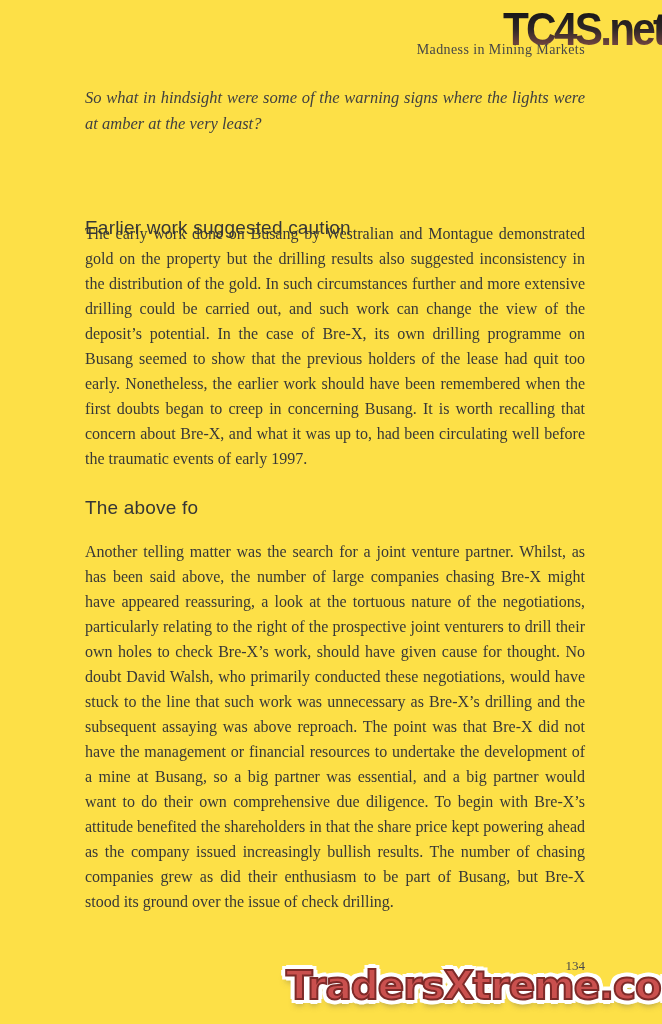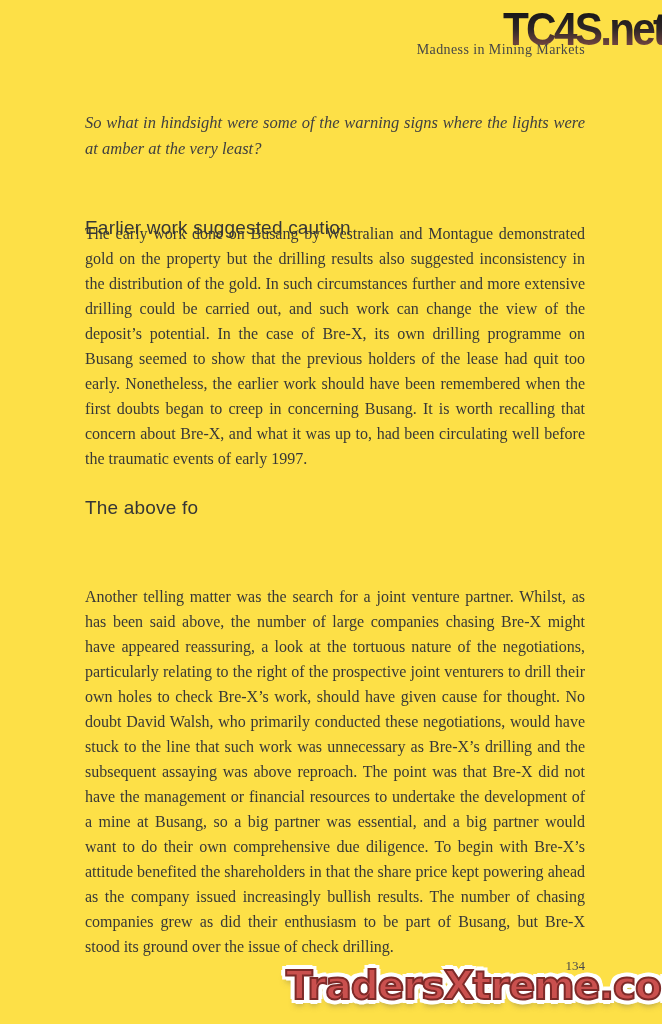--- a/index.html
+++ b/index.html
@@ -54,21 +54,21 @@
   }
 
   
   .col {
     position: absolute;
     left: 85px;
     width: 500px;
     text-align: justify;
   }
   .quote {
-    top: 110px;
+    top: 85px;
     font-style: italic;
     font-size: 16.5px;
     line-height: 26px;
     color: #404040;
     margin: 0;
   }
   .heading {
     position: absolute;
     left: 85px;
     font-family: "Liberation Sans", sans-serif;
@@ -81,21 +81,21 @@
   }
   .heading-1 { top: 177px; margin-top: 40px; }
   .heading-2 { top: 497px; }
   .body-para {
     font-size: 16px;
     line-height: 25px;
     margin: 0;
     color: #383838;
   }
   .para-1 { top: 221px; }
-  .para-2 { top: 539px; margin-top: 45px; }
+  .para-2 { top: 539px; }
 
   
   .dlsub {
     position: absolute;
     left: 186px;
     top: 480px;
     font-family: "DejaVu Serif", serif;
     font-weight: bold;
     font-size: 42px;
     letter-spacing: 1px;

